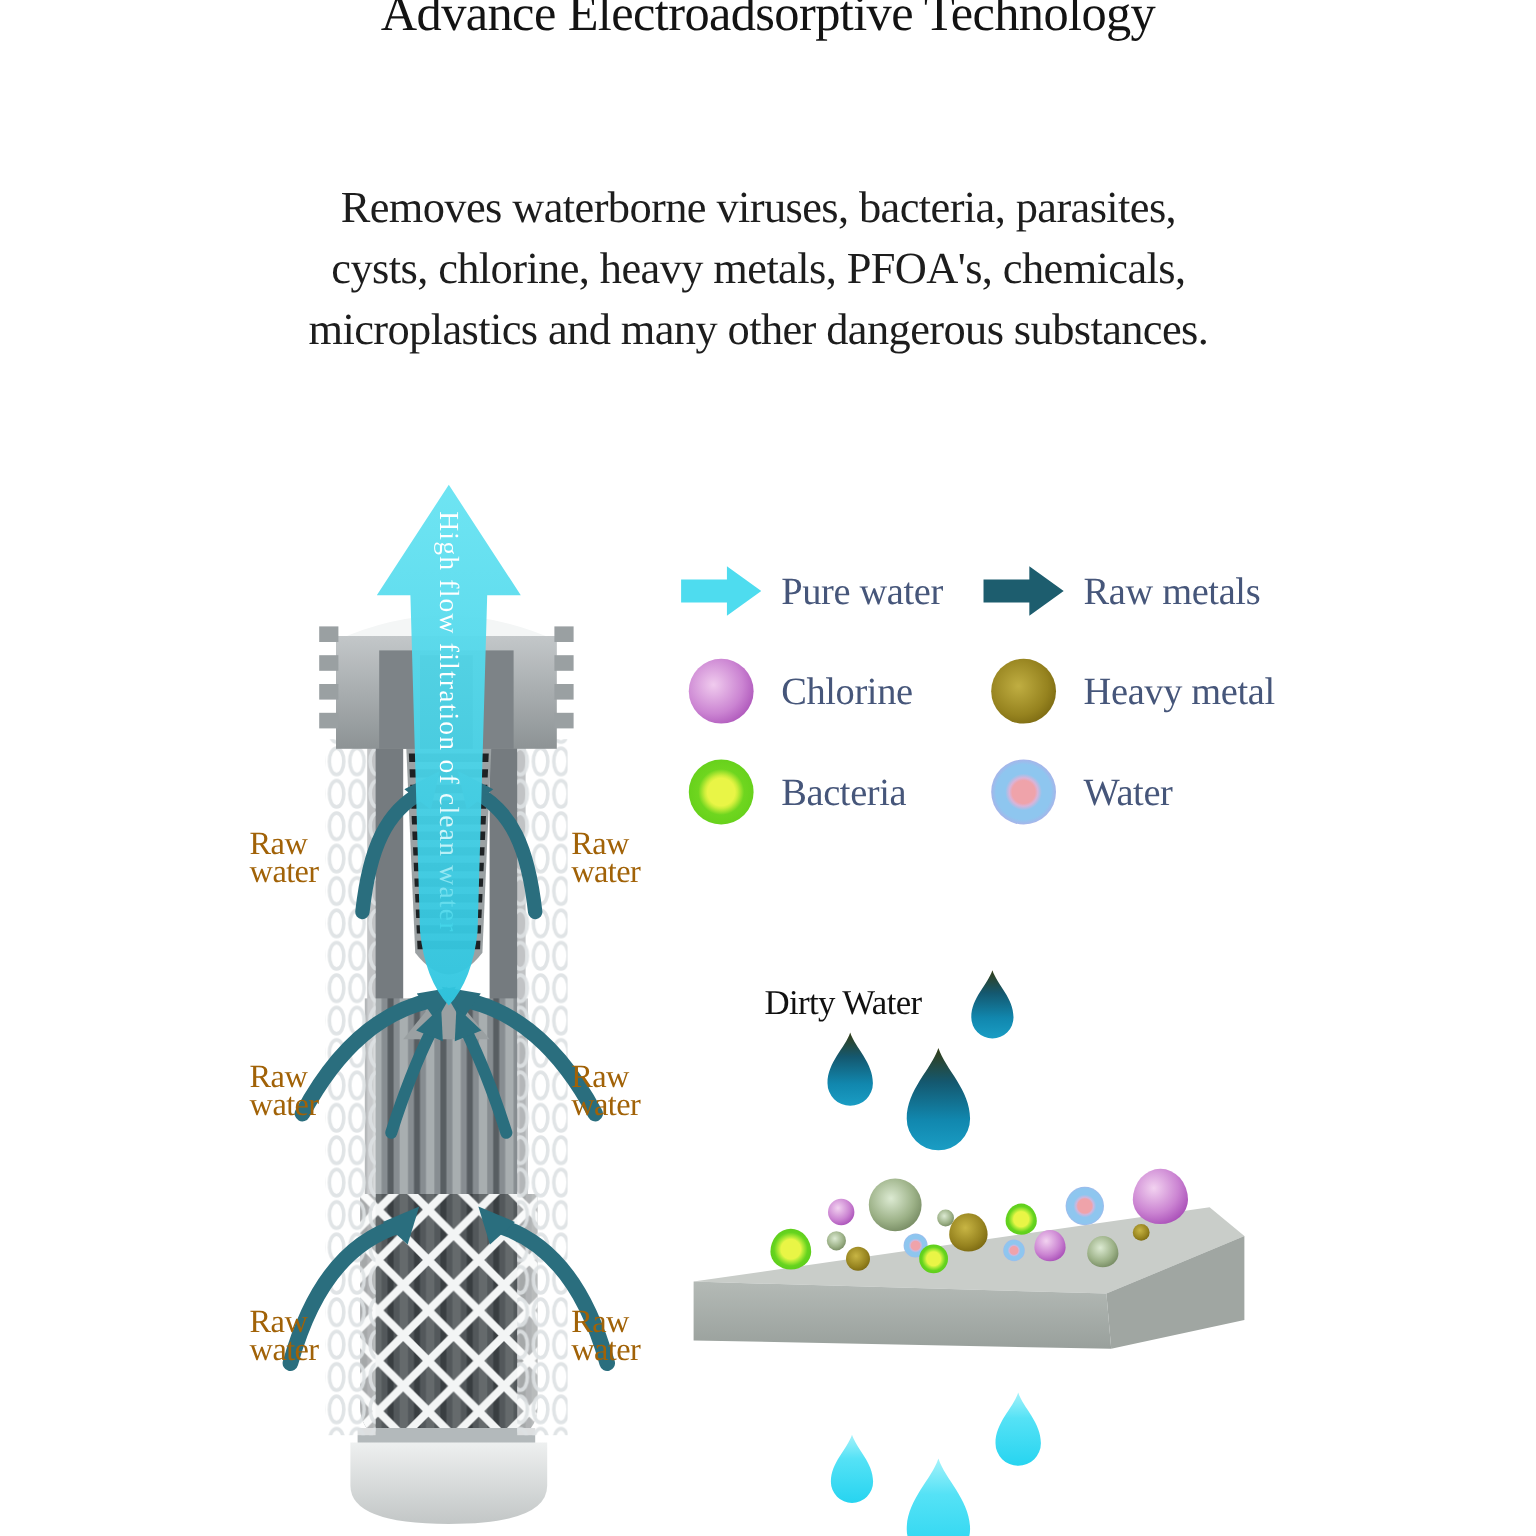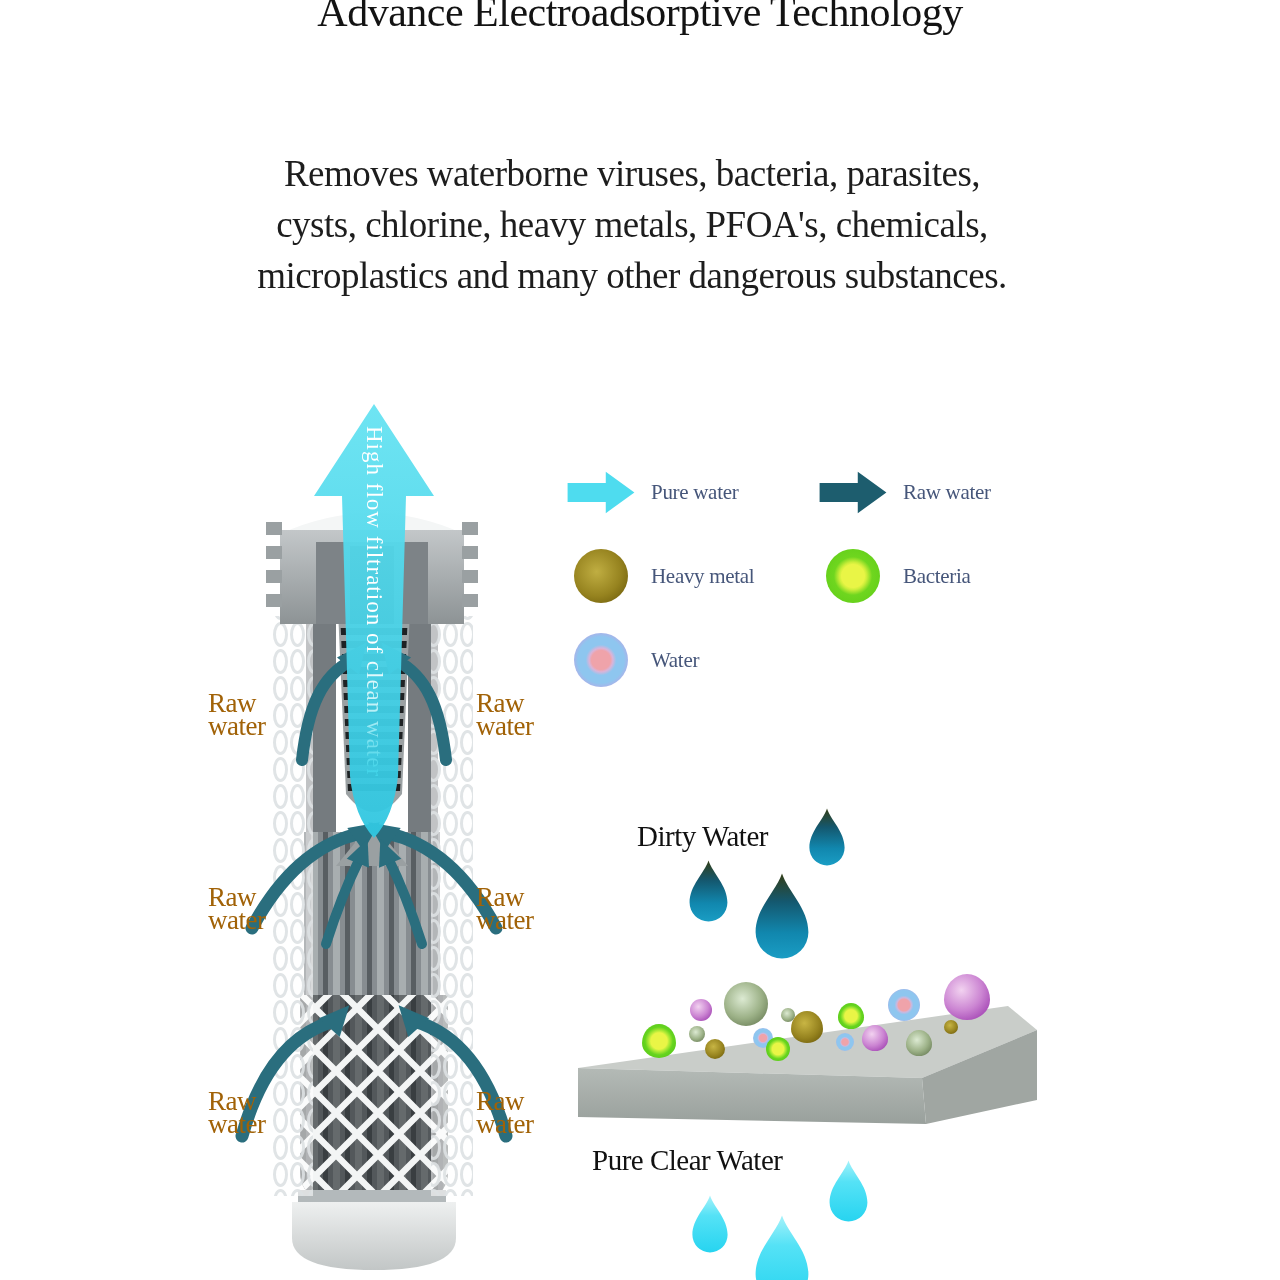--- a/index.html
+++ b/index.html
@@ -38,21 +38,21 @@
   .rw1{left:208px; top:692px;} .rw2{left:476px; top:692px;}
   .rw3{left:208px; top:886px;} .rw4{left:476px; top:886px;}
   .rw5{left:208px; top:1090px;} .rw6{left:476px; top:1090px;}
   
   .legend{
     position:absolute; left:565px; top:450px;
     display:grid; grid-template-columns:252px 290px; grid-auto-rows:84px;
     align-items:center;
   }
   .legend-item{display:flex; align-items:center; gap:14px;
-    font-size:21px; color:#46567a; letter-spacing:-0.3px;}
+    font-size:32px; color:#46567a; letter-spacing:-0.3px;}
   .swatch{width:72px; display:flex; justify-content:center; align-items:center; flex:0 0 72px;}
   .sphere{width:54px; height:54px; border-radius:50%;}
   .sphere.chlorine{background:radial-gradient(circle at 38% 40%, #f0cbee, #cb84d2 52%, #a346b2 88%);}
   .sphere.metal{background:radial-gradient(circle at 42% 42%, #c0ae42, #96831f 55%, #6b5a0a 92%);}
   .sphere.bacteria{background:radial-gradient(circle, #e9f546 0 30%, #cdee3a 36%, #6fd61f 50%, #5ccb17 100%);}
   .sphere.virus{background:radial-gradient(circle, #efa3aa 0 25%, #d9b4d9 31%, #8ec6ef 40% 60%, #a9b3e9 72%);}
   .sphere.impurity{background:radial-gradient(circle at 42% 38%, #e3eed9, #9cb187 52%, #657a52 92%);}
   
   .dirty-label{position:absolute; left:637px; top:820px; font-size:29px; color:#111; letter-spacing:-0.5px;}
   .pure-label{position:absolute; left:592px; top:1144px; font-size:29px; color:#111; letter-spacing:-0.5px;}
@@ -249,21 +249,27 @@
           </svg>
       </span>
       <span>Pure water</span>
     </div>
     <div class="legend-item">
       <span class="swatch">
         <svg width="70" height="45" viewBox="0 0 88 56">
             <polygon points="2,16 50,16 50,2 86,28 50,54 50,40 2,40" fill="#1d5d6e"></polygon>
           </svg>
       </span>
-      <span>Raw water</span>
+      <span>Raw metals</span>
+    </div>
+    <div class="legend-item">
+      <span class="swatch">
+          <span class="sphere chlorine"></span>
+        </span>
+      <span>Chlorine</span>
     </div>
     <div class="legend-item">
       <span class="swatch">
           <span class="sphere metal"></span>
         </span>
       <span>Heavy metal</span>
     </div>
     <div class="legend-item">
       <span class="swatch">
           <span class="sphere bacteria"></span>
@@ -311,21 +317,20 @@
   <div class="pt virus" style="left:753px;top:1028px;width:20px;height:20px"></div>
   <div class="pt bacteria" style="left:766px;top:1037px;width:24px;height:24px"></div>
   <div class="pt bacteria dome" style="left:838px;top:1003px;width:26px;height:26px"></div>
   <div class="pt virus" style="left:836px;top:1033px;width:18px;height:18px"></div>
   <div class="pt chlorine dome" style="left:862px;top:1025px;width:26px;height:26px"></div>
   <div class="pt virus" style="left:888px;top:989px;width:32px;height:32px"></div>
   <div class="pt impurity dome" style="left:906px;top:1030px;width:26px;height:26px"></div>
   <div class="pt chlorine dome" style="left:944px;top:974px;width:46px;height:46px"></div>
   <div class="pt metal" style="left:944px;top:1020px;width:14px;height:14px"></div>
 
-  <div class="pure-label">Pure Clear Water</div>
   <svg class="dropsvg" style="left:690px;top:1191px" width="40" height="66" viewBox="0 0 100 150">
     <path d="M50,4 C60,34 94,62 94,102 A44,44 0 1,1 6,102 C6,62 40,34 50,4 Z" fill="url(#pureG)"></path>
     </svg>
   <svg class="dropsvg" style="left:752px;top:1210px" width="60" height="96" viewBox="0 0 100 150">
     <path d="M50,4 C60,34 94,62 94,102 A44,44 0 1,1 6,102 C6,62 40,34 50,4 Z" fill="url(#pureG)"></path>
     </svg>
   <svg class="dropsvg" style="left:827px;top:1158px" width="43" height="66" viewBox="0 0 100 150">
     <path d="M50,4 C60,34 94,62 94,102 A44,44 0 1,1 6,102 C6,62 40,34 50,4 Z" fill="url(#pureG)"></path>
     </svg>
 

